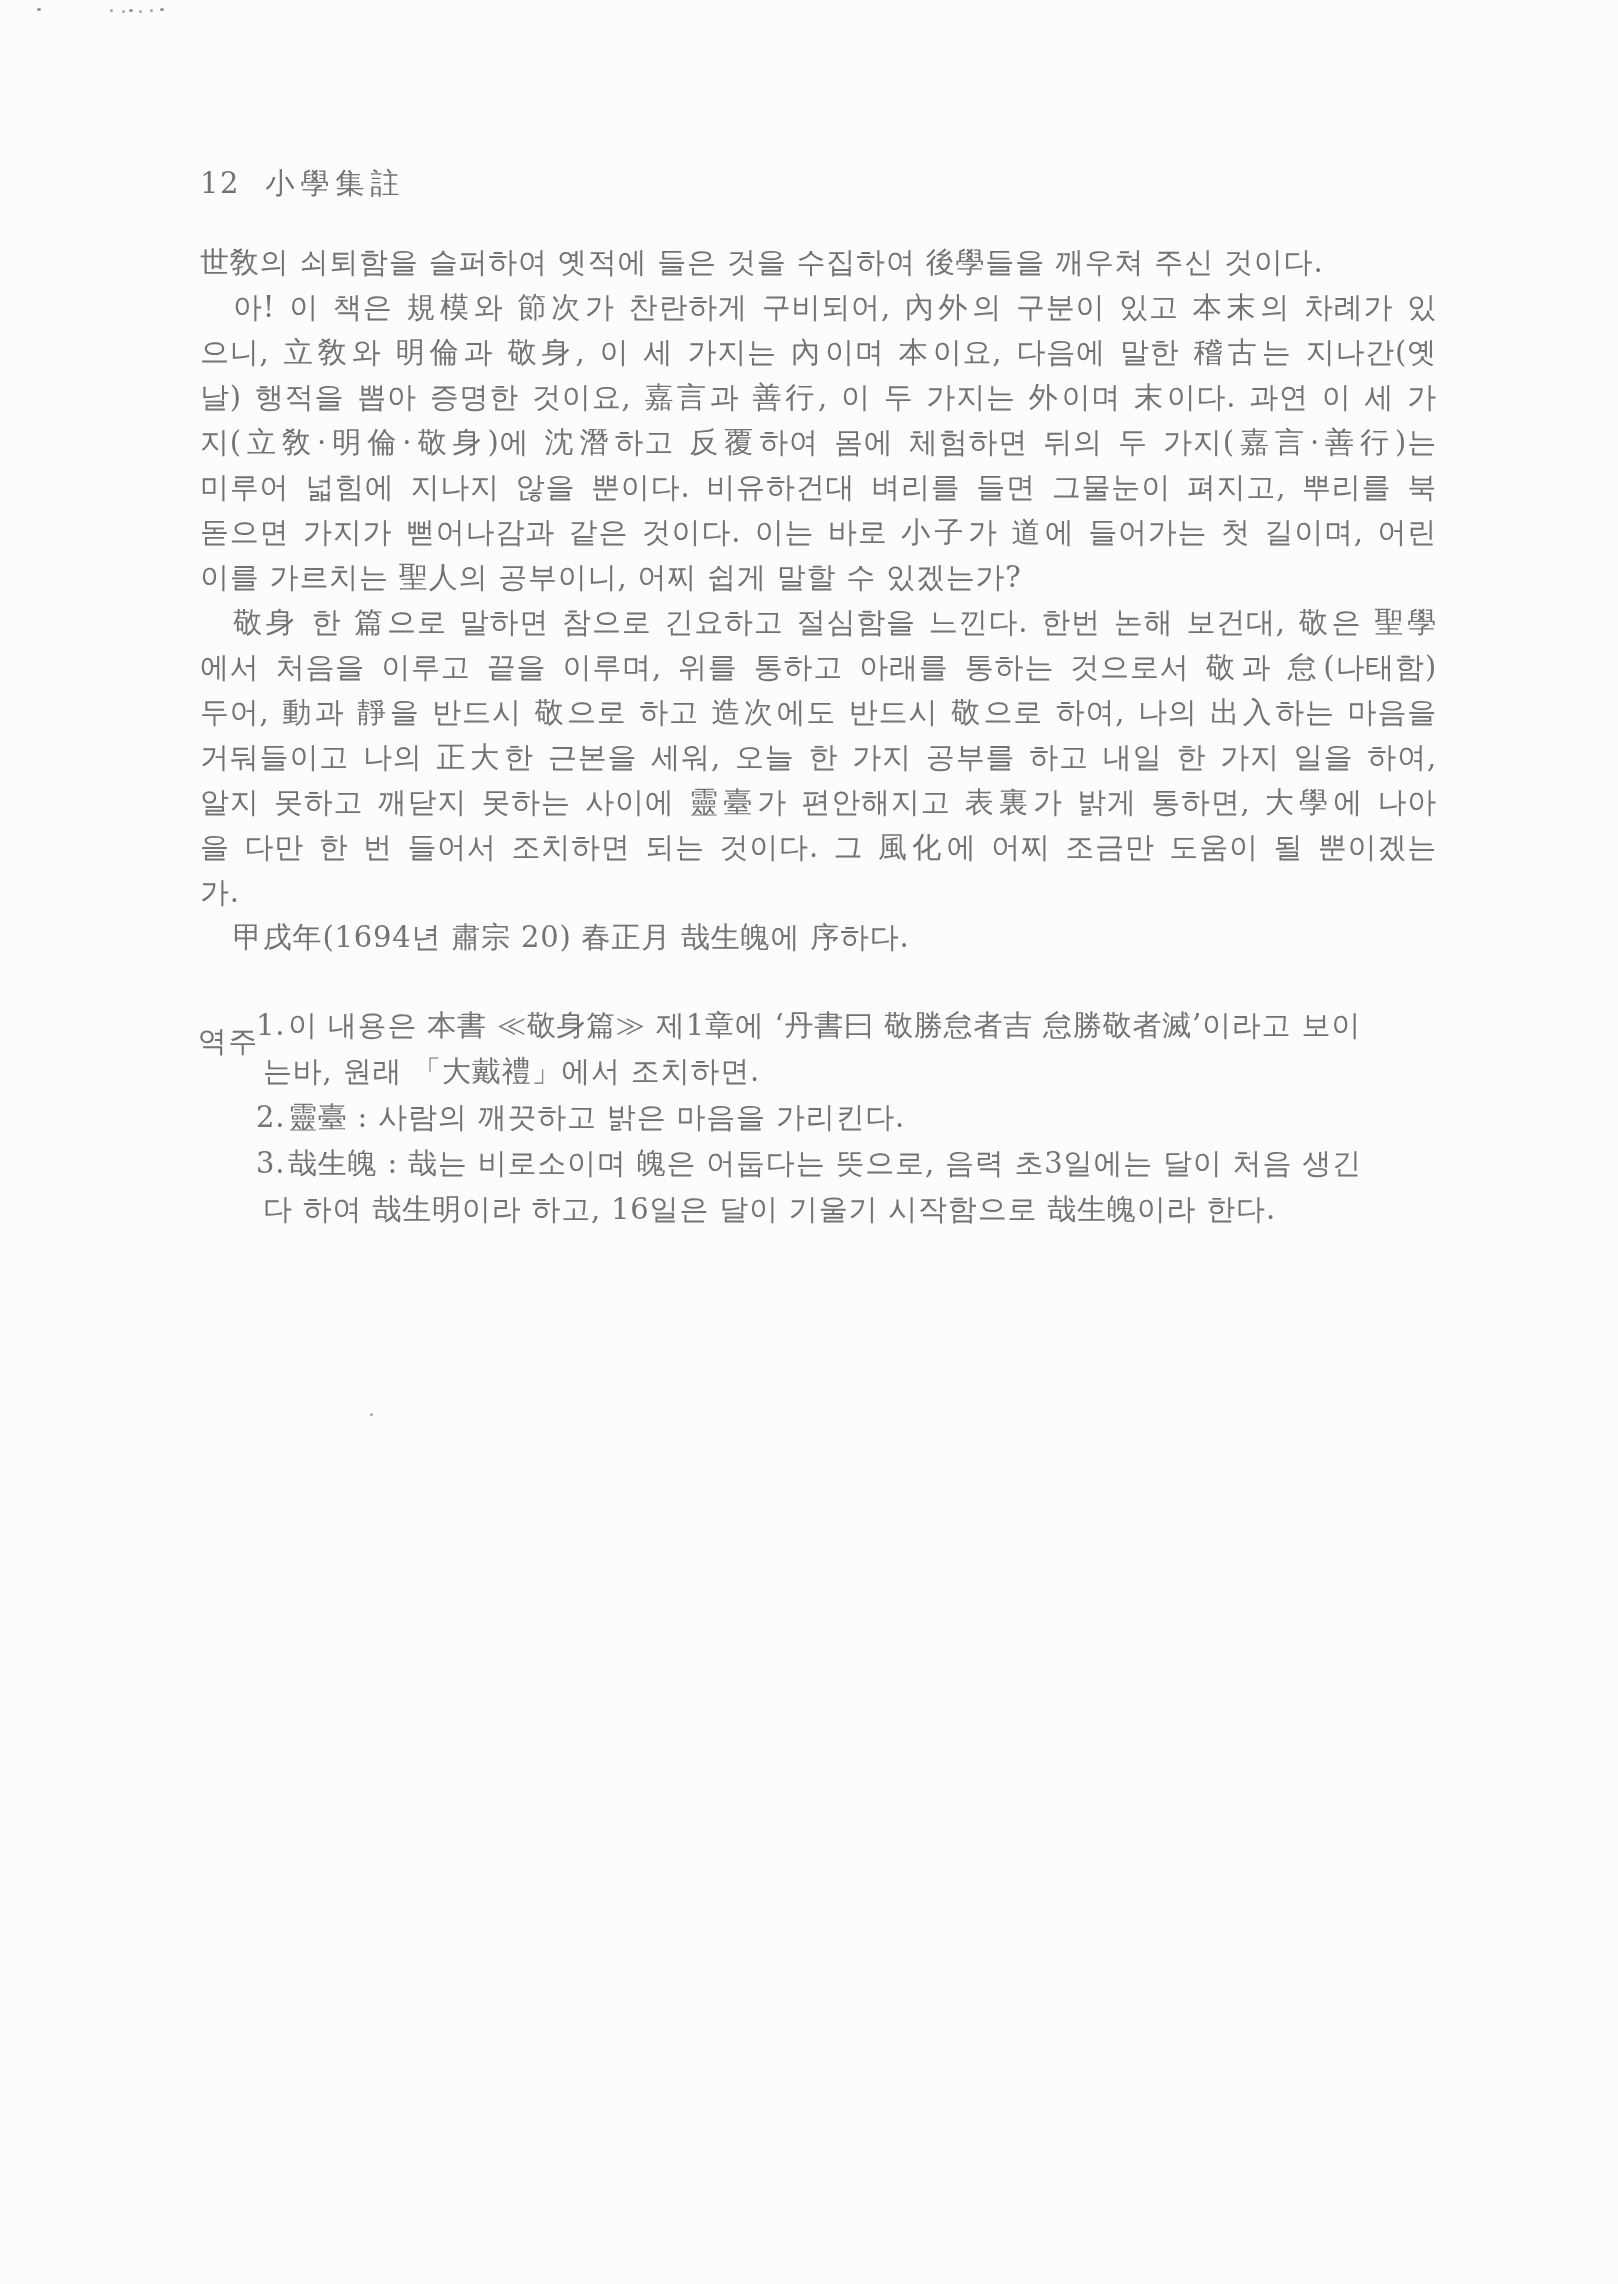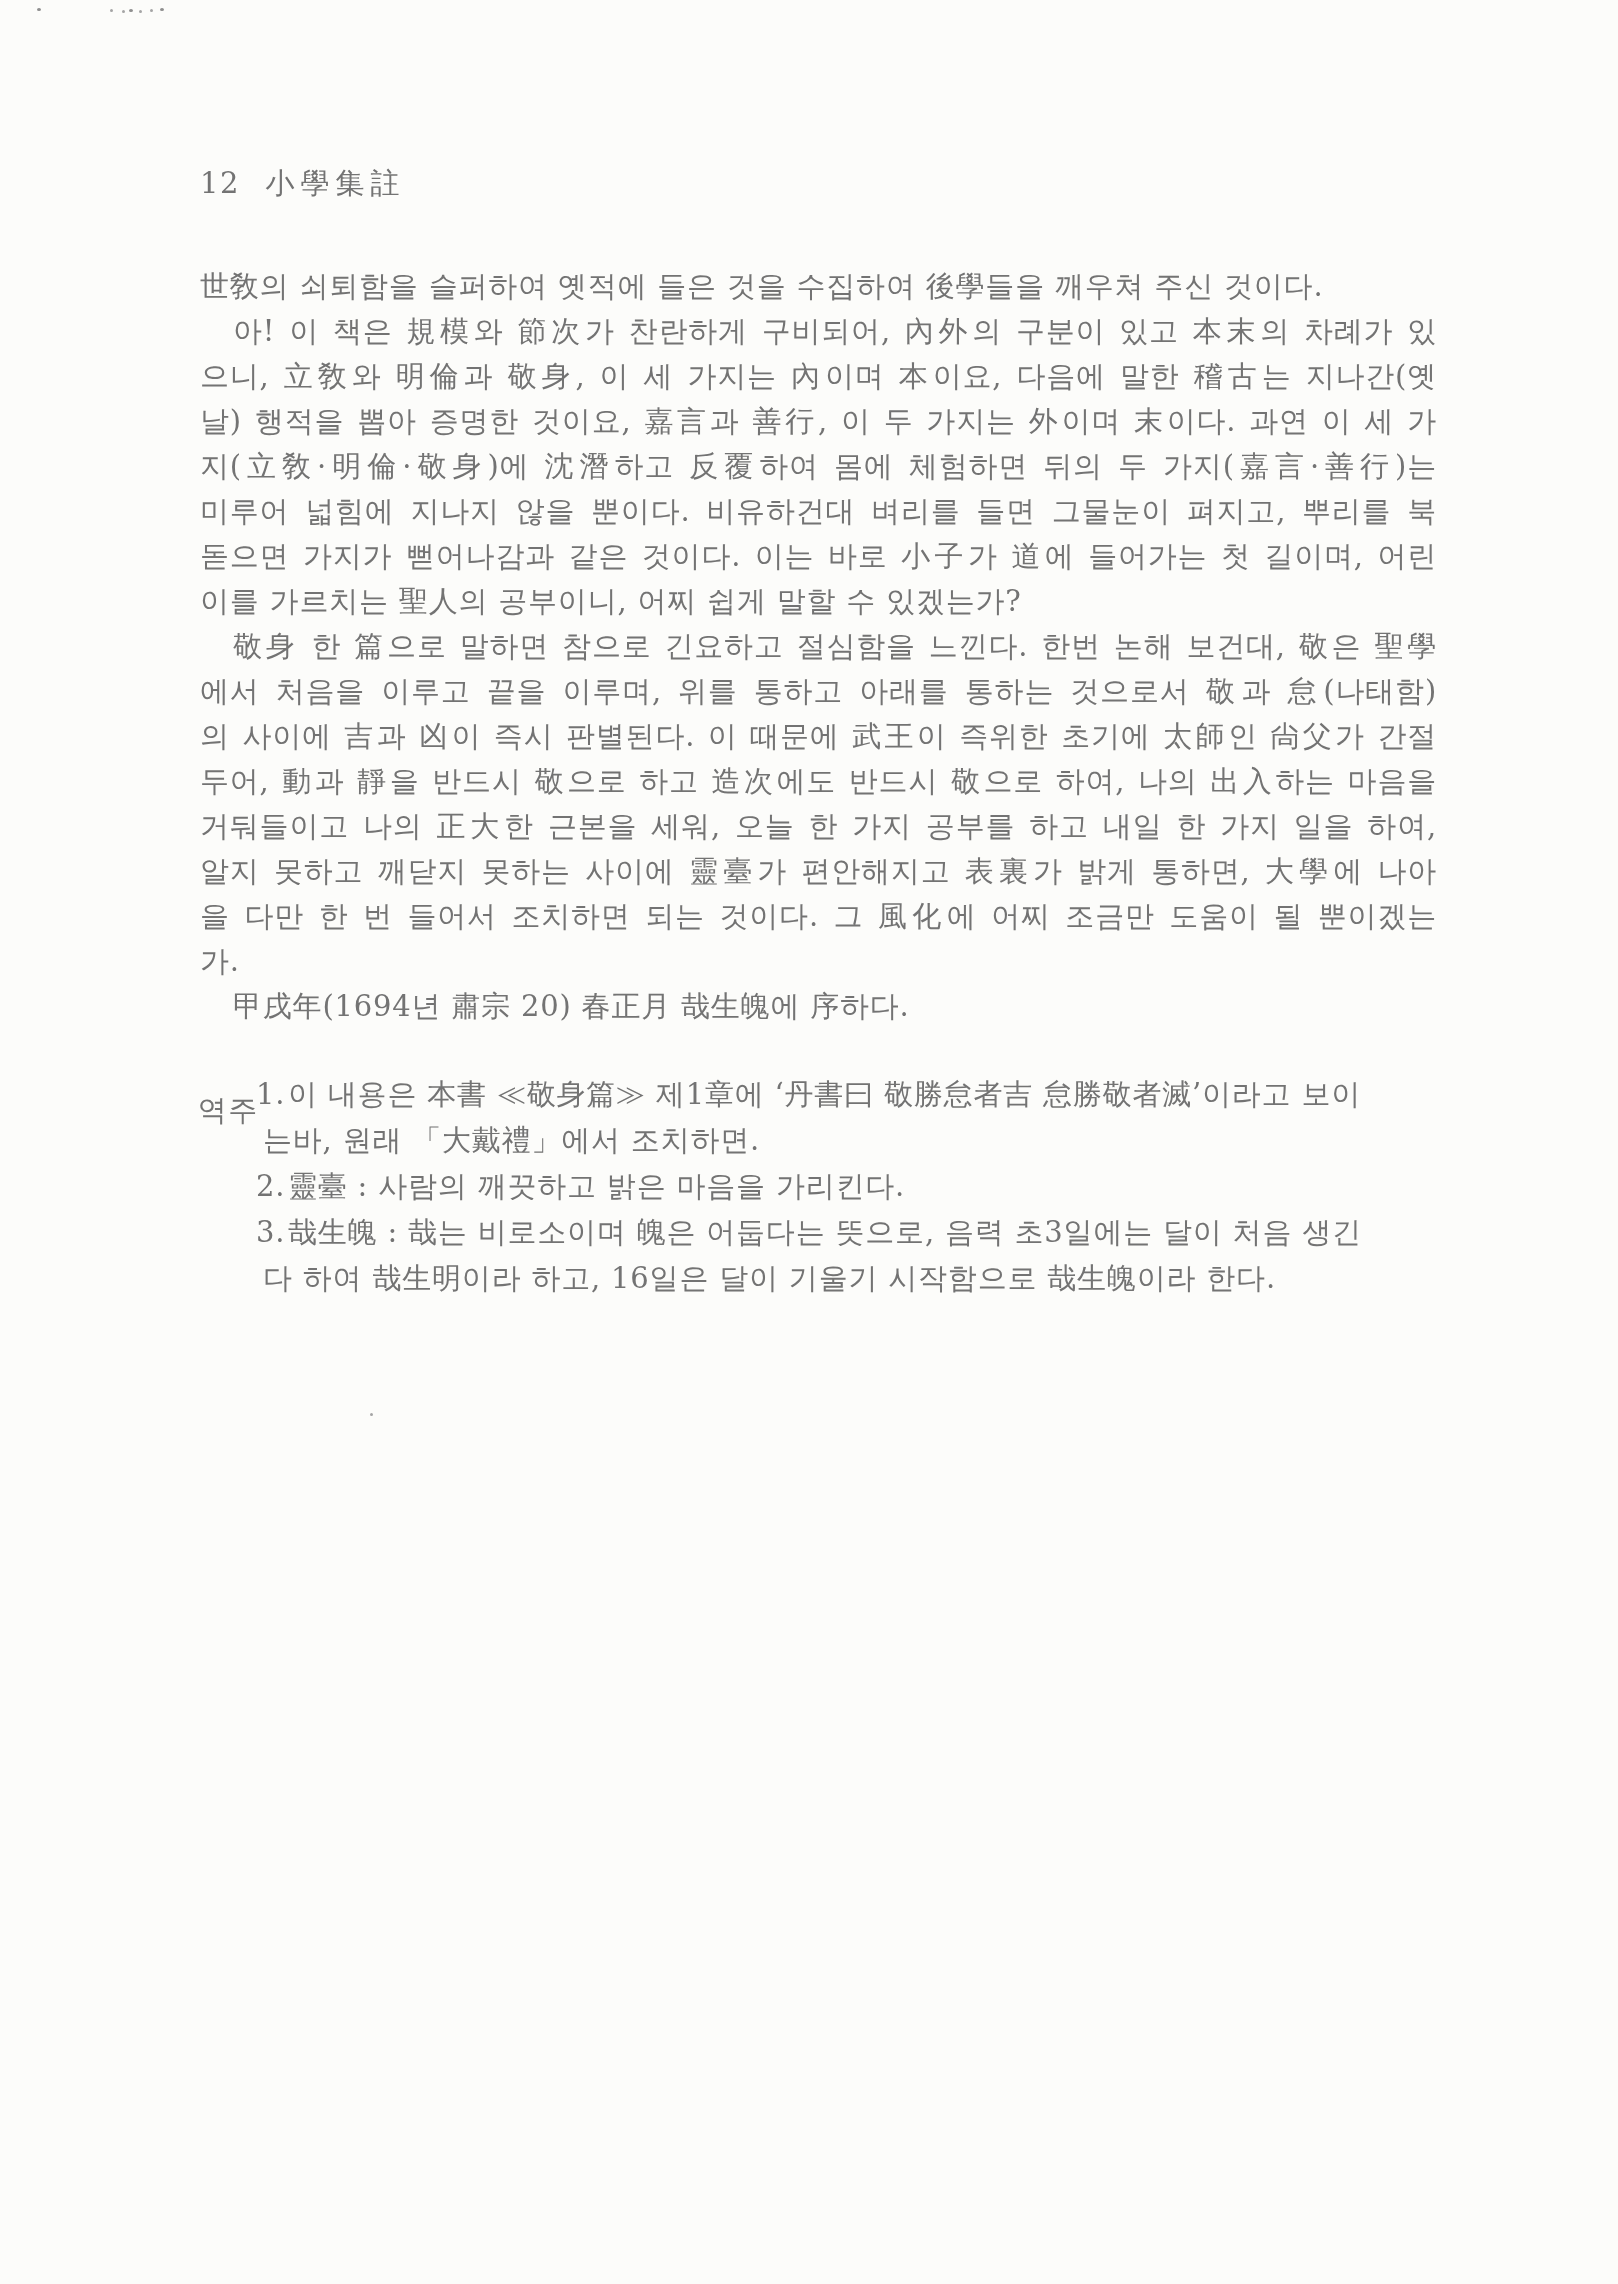--- a/index.html
+++ b/index.html
@@ -14,21 +14,21 @@
   .content{
     position:absolute;
     left:200px;top:167px;width:1237px;
   }
   .header-row{
     display:flex;align-items:baseline;gap:25.6px;
     font-size:29px;line-height:33px;
   }
   .page-number{letter-spacing:1.5px;}
   .book-title{letter-spacing:6px;}
-  .body-block{margin-top:64px;}
+  .body-block{margin-top:40px;}
   .line{
     height:45px;line-height:45px;
     font-size:29px;
     letter-spacing:0.8px;
     overflow:hidden;
   }
   .fill{text-align:justify;text-align-last:justify;}
   .end{text-align:left;}
   .indent{text-indent:33px;}
   .notes-block{margin-top:42px;font-size:29px;}
@@ -74,21 +74,20 @@
       <div class="line end">世敎의 쇠퇴함을 슬퍼하여 옛적에 들은 것을 수집하여 後學들을 깨우쳐 주신 것이다.</div>
       <div class="line fill indent">아! 이 책은 規模와 節次가 찬란하게 구비되어, 內外의 구분이 있고 本末의 차례가 있</div>
       <div class="line fill">으니, 立敎와 明倫과 敬身, 이 세 가지는 內이며 本이요, 다음에 말한 稽古는 지나간(옛</div>
       <div class="line fill">날) 행적을 뽑아 증명한 것이요, 嘉言과 善行, 이 두 가지는 外이며 末이다. 과연 이 세 가</div>
       <div class="line fill">지(立敎·明倫·敬身)에 沈潛하고 反覆하여 몸에 체험하면 뒤의 두 가지(嘉言·善行)는</div>
       <div class="line fill">미루어 넓힘에 지나지 않을 뿐이다. 비유하건대 벼리를 들면 그물눈이 펴지고, 뿌리를 북</div>
       <div class="line fill">돋으면 가지가 뻗어나감과 같은 것이다. 이는 바로 小子가 道에 들어가는 첫 길이며, 어린</div>
       <div class="line end">이를 가르치는 聖人의 공부이니, 어찌 쉽게 말할 수 있겠는가?</div>
       <div class="line fill indent">敬身 한 篇으로 말하면 참으로 긴요하고 절심함을 느낀다. 한번 논해 보건대, 敬은 聖學</div>
       <div class="line fill">에서 처음을 이루고 끝을 이루며, 위를 통하고 아래를 통하는 것으로서 敬과 怠(나태함)</div>
-      <div class="line fill">의 사이에 吉과 凶이 즉시 판별된다. 이 때문에 武王이 즉위한 초기에 太師인 尙父가 간절</div>
       <div class="line fill">두어, 動과 靜을 반드시 敬으로 하고 造次에도 반드시 敬으로 하여, 나의 出入하는 마음을</div>
       <div class="line fill">거둬들이고 나의 正大한 근본을 세워, 오늘 한 가지 공부를 하고 내일 한 가지 일을 하여,</div>
       <div class="line fill">알지 못하고 깨닫지 못하는 사이에 靈臺가 편안해지고 表裏가 밝게 통하면, 大學에 나아</div>
       <div class="line fill">을 다만 한 번 들어서 조치하면 되는 것이다. 그 風化에 어찌 조금만 도움이 될 뿐이겠는</div>
       <div class="line end">가.</div>
       <div class="line end indent">甲戌年(1694년 肅宗 20) 春正月 哉生魄에 序하다.</div>
     </div>
 
     <div class="notes-block">
 

